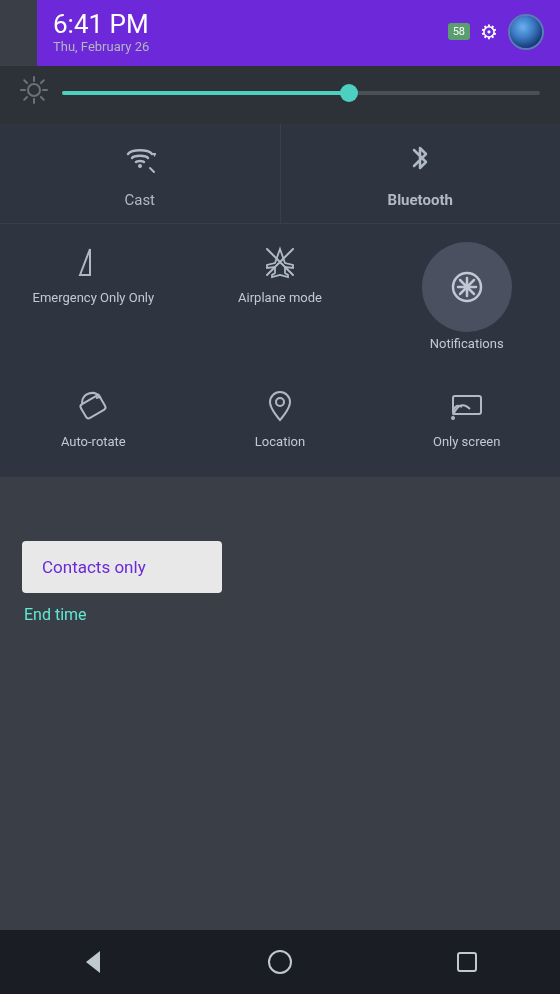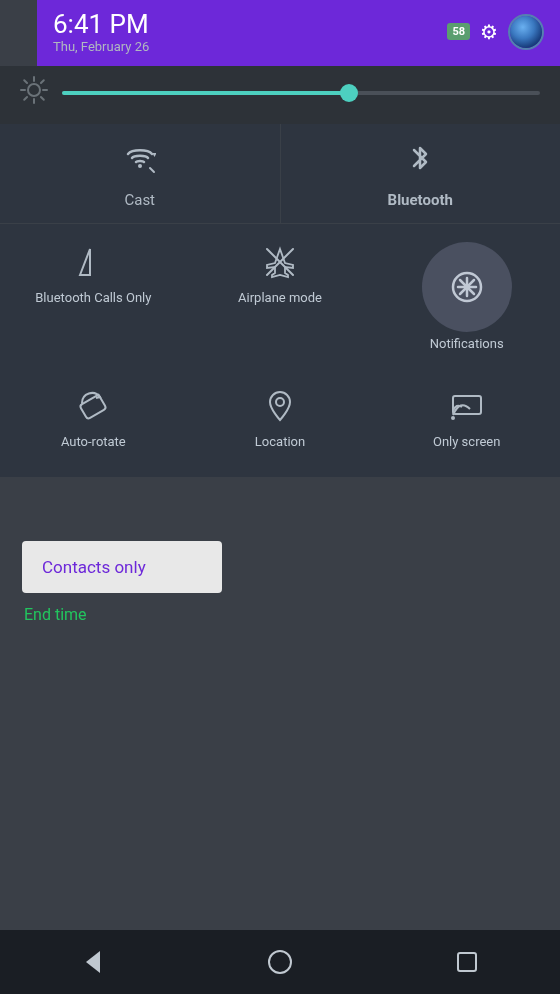--- a/index.html
+++ b/index.html
@@ -41,21 +41,21 @@
       gap: 10px;
     }
     .status-icon {
       color: #ffffff;
       font-size: 20px;
     }
     .battery-badge {
       background: #5a9e6f;
       color: white;
       font-size: 11px;
-      font-weight: bold;
+      font-weight: normal;
       padding: 2px 5px;
       border-radius: 3px;
     }
     .avatar {
       width: 36px;
       height: 36px;
       border-radius: 50%;
       background: linear-gradient(135deg, #4a90d9 0%, #2c5aa0 40%, #1a3a6b 70%, #0d2040 100%);
       border: 2px solid #5580b0;
       overflow: hidden;
@@ -227,21 +227,21 @@
     }
     .time-value {
       color: #d0d8e0;
       font-size: 16px;
     }
 
     .end-section {
       padding: 10px 24px;
     }
     .end-label {
-      color: #22c55e;
+      color: #5eead4;
       font-size: 16px;
     }
 
     
     .nav-bar {
       position: absolute;
       bottom: 0;
       left: 0;
       width: 560px;
       height: 64px;
@@ -338,21 +338,21 @@
     </div>
   </div>
 
   <div class="qs-grid">
     <div class="qs-item">
       <div class="qs-item-icon">
         <svg viewBox="0 0 34 34" fill="none">
           <polygon points="4,30 14,4 14,30" stroke="#b0bac4" stroke-width="2" fill="none"></polygon>
         </svg>
       </div>
-      <span class="qs-item-label">Bluetooth Calls Only</span>
+      <span class="qs-item-label">Emergency Only Only</span>
     </div>
     <div class="qs-item">
       <div class="qs-item-icon">
         <svg viewBox="0 0 34 34" fill="none">
           <path d="M17 4 L22 18 L30 20 L30 23 L22 22 L22 28 L25 30 L25 32 L17 30 L9 32 L9 30 L12 28 L12 22 L4 23 L4 20 L12 18 Z" stroke="#b0bac4" stroke-width="1.8" fill="none"></path>
           <line x1="4" y1="4" x2="30" y2="30" stroke="#b0bac4" stroke-width="2" stroke-linecap="round"></line>
           <line x1="30" y1="4" x2="4" y2="30" stroke="#b0bac4" stroke-width="2" stroke-linecap="round"></line>
         </svg>
       </div>
       <span class="qs-item-label">Airplane mode</span>

